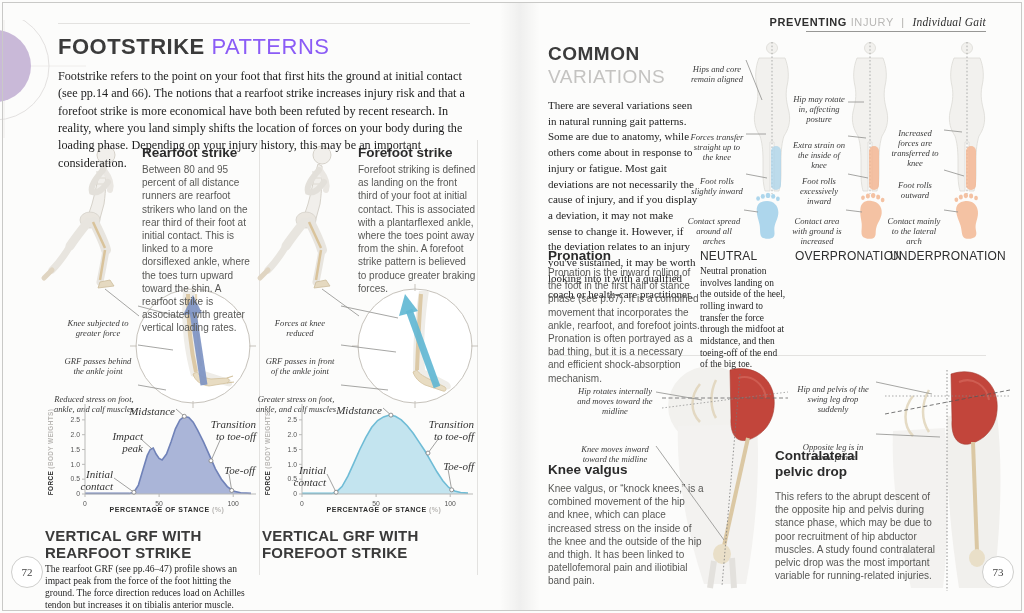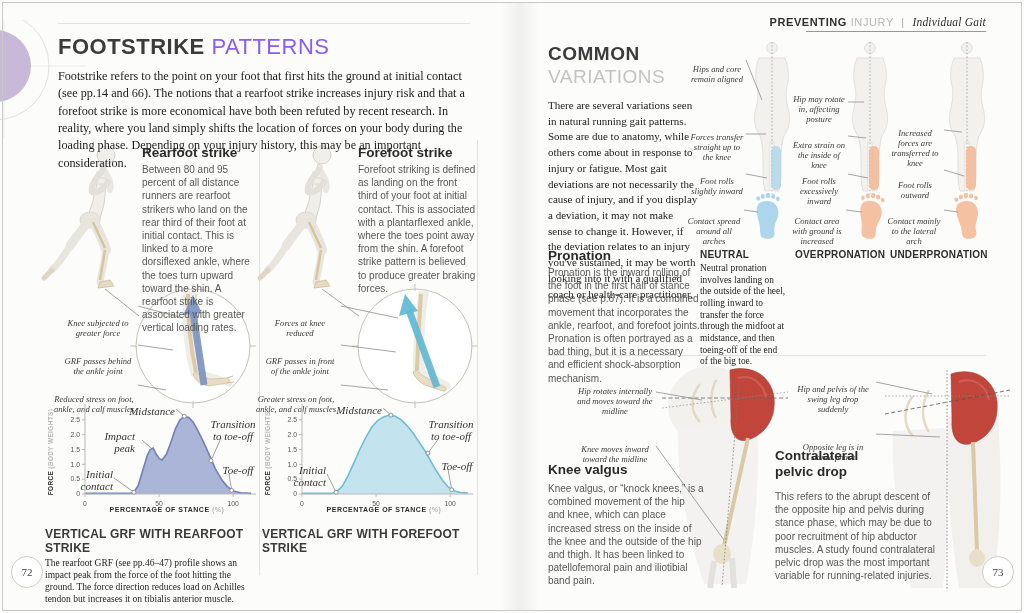--- a/index.html
+++ b/index.html
@@ -19,39 +19,39 @@
   .pgtitle{position:absolute;font-size:22px;font-weight:bold;letter-spacing:0.5px;color:#3b3b3b;z-index:6;}
   .pgtitle .light{font-weight:normal;color:#8b5cf6;margin-top:12px;}
   .rtitle{position:absolute;font-size:19px;font-weight:bold;letter-spacing:0.5px;color:#3b3b3b;line-height:1.2;z-index:6;}
   .rtitle .light{font-weight:normal;color:#c4c3c1;}
   .intro{position:absolute;font-family:"Liberation Serif",serif;font-size:12.2px;line-height:1.42;color:#1c1c1c;z-index:6;}
   .h2{position:absolute;font-size:13.5px;font-weight:bold;color:#2b2b2b;z-index:6;}
   .sansbody{position:absolute;font-size:10px;line-height:1.32;color:#585856;z-index:6;}
   .serifbody{font-family:"Liberation Serif",serif;font-size:9.4px;line-height:1.24;color:#1f1f1f;}
   .ann{position:absolute;font-family:"Liberation Serif",serif;font-style:italic;font-size:8.6px;
        line-height:1.18;color:#3b3b3b;text-align:center;z-index:6;margin-top:20px;}
-  .colhead{font-size:10px;font-weight:bold;letter-spacing:0.2px;color:#2e2e2e;}
+  .colhead{font-size:12px;font-weight:normal;letter-spacing:0.2px;color:#2e2e2e;}
   .caption{position:absolute;z-index:6;}
-  .caption .ct{font-size:12px;font-weight:bold;letter-spacing:0.2px;color:#3a3a3a;}
+  .caption .ct{font-size:15px;font-weight:bold;letter-spacing:0.2px;color:#3a3a3a;}
   .caption .cb{font-family:"Liberation Serif",serif;font-size:9.5px;line-height:1.27;color:#1f1f1f;margin-top:2px;}
   .pgnum{position:absolute;width:30px;height:30px;border:1px solid #cfcfcd;border-radius:50%;
          text-align:center;line-height:30px;font-family:"Liberation Serif",serif;font-size:11px;
          color:#444;background:#fff;z-index:6;}
   
   .chart-box{position:absolute;width:212px;height:124px;z-index:6;}
   .chart-box svg.chart{position:absolute;left:0;top:0;overflow:visible;}
   .tick{font:6.8px "Liberation Sans",sans-serif;fill:#555;}
   .ylab{position:absolute;left:2px;top:98px;width:88px;transform:rotate(-90deg);transform-origin:0 0;
         text-align:center;font-size:6.4px;font-weight:bold;letter-spacing:0.4px;color:#2e2e2e;}
   .xlab{position:absolute;left:38px;width:168px;top:108px;text-align:center;font-size:7px;
         font-weight:bold;letter-spacing:0.5px;color:#2e2e2e;}
   .lightlab{color:#b9b7b4;}
   .chart-ann{position:absolute;font-family:"Liberation Serif",serif;font-style:italic;font-size:11px;
              line-height:1.12;color:#333;}
-  .al{text-align:center;} .ar{text-align:right;}
+  .al{text-align:right;} .ar{text-align:right;}
   svg{display:block;}
   .illus{position:absolute;z-index:2;}
   .overlay{position:absolute;left:0;top:0;z-index:4;pointer-events:none;}
 </style>
 </head>
 <body>
 
 <svg width="0" height="0" style="position:absolute">
   <defs>
     <symbol id="runner" viewBox="0 0 100 165">
@@ -184,21 +184,21 @@
       <line x1="131" y1="11" x2="139.30357142857144" y2="18.303448275862067" stroke="#7a7a78" stroke-width="0.7"></line>
       <circle cx="139.30357142857144" cy="18.303448275862067" r="2" fill="#fff" stroke="#888" stroke-width="0.9"></circle>
       <line x1="176" y1="40" x2="165.98214285714283" y2="62.78620689655172" stroke="#7a7a78" stroke-width="0.7"></line>
       <circle cx="165.98214285714283" cy="62.78620689655172" r="2" fill="#fff" stroke="#888" stroke-width="0.9"></circle>
       <line x1="184" y1="76" x2="186.73214285714286" y2="92.44137931034483" stroke="#7a7a78" stroke-width="0.7"></line>
       <circle cx="186.73214285714286" cy="92.44137931034483" r="2" fill="#fff" stroke="#888" stroke-width="0.9"></circle>
     </svg>
   <div class="ylab"><span>FORCE</span> <span class="lightlab">(BODY WEIGHTS)</span></div>
   <div class="xlab"><span>PERCENTAGE OF STANCE</span> <span class="lightlab">(%)</span></div>
 <div class="chart-ann ar" style="width: 36px; left: 32px; top: 70px;">Initial contact</div>
-    <div class="chart-ann ar" style="width: 42px; left: 48px; top: 32px; text-align: right;">Impact peak</div>
+    <div class="chart-ann ar" style="width: 42px; left: 56px; top: 32px; text-align: right;">Impact peak</div>
     <div class="chart-ann ar" style="width: 56px; left: 74px; top: 7px;">Midstance</div>
     <div class="chart-ann al" style="width: 46px; left: 165px; top: 20px;">Transition to toe-off</div>
     <div class="chart-ann al" style="width: 34px; left: 176px; top: 66px;">Toe-off</div>
   </div>
 <div class="chart-box" style="left:262px;top:398px">
   <svg class="chart" width="212" height="124" viewBox="0 0 212 124">
       <path d="M40.0,96 L40.0,95.4 L69.6,95.4 L74.1,94.2 L80.0,88.6 L85.9,78.2 L91.9,64.9 L97.8,51.5 L103.7,39.7 L109.7,29.3 L115.6,22.5 L121.5,18.9 L127.4,17.1 L133.4,18.3 L139.3,21.9 L145.2,27.8 L151.2,35.2 L157.1,44.1 L163.0,53.0 L168.9,63.4 L174.9,73.8 L180.8,82.7 L186.7,89.5 L192.7,93.0 L198.6,94.5 L206.0,95.1 L206.0,96 Z" fill="#c3e4ef"></path>
       <path d="M40.0,95.4 L69.6,95.4 L74.1,94.2 L80.0,88.6 L85.9,78.2 L91.9,64.9 L97.8,51.5 L103.7,39.7 L109.7,29.3 L115.6,22.5 L121.5,18.9 L127.4,17.1 L133.4,18.3 L139.3,21.9 L145.2,27.8 L151.2,35.2 L157.1,44.1 L163.0,53.0 L168.9,63.4 L174.9,73.8 L180.8,82.7 L186.7,89.5 L192.7,93.0 L198.6,94.5 L206.0,95.1" fill="none" stroke="#6fbcd6" stroke-width="1.6"></path>
       <line x1="40" y1="6" x2="40" y2="96" stroke="#b9b9b7" stroke-width="1"></line>
       <line x1="40" y1="96" x2="211" y2="96" stroke="#b9b9b7" stroke-width="1"></line>

